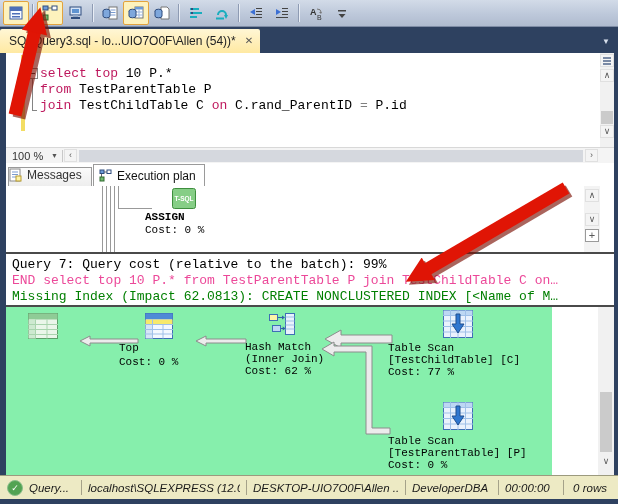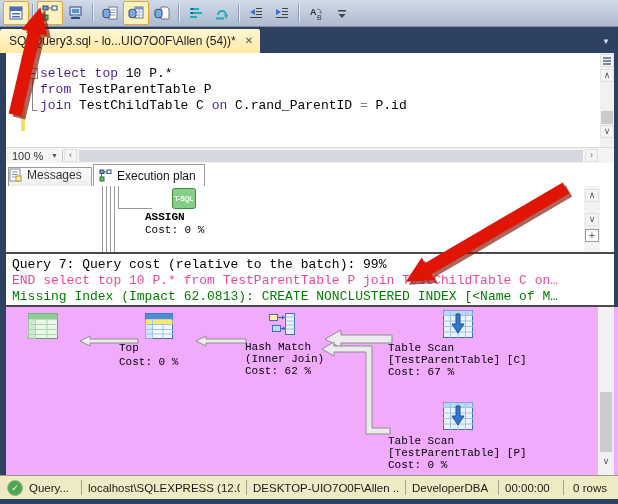--- a/index.html
+++ b/index.html
@@ -29,21 +29,21 @@
   
   .content{position:absolute;left:6px;top:53px;width:608px;height:422px;background:#fff;}
 
   
   .trackbar{position:absolute;left:15px;top:2px;width:4px;height:76px;background:#F3DD63;}
   .foldbox{position:absolute;left:21px;top:15px;width:9px;height:9px;border:1px solid #848484;background:#fff;}
   .foldbox::after{content:"";position:absolute;left:2px;top:4px;width:5px;height:1px;background:#333;}
   .outline-v{position:absolute;left:26px;top:26px;width:1px;height:31px;background:#848484;}
   .outline-f{position:absolute;left:26px;top:57px;width:5px;height:1px;background:#848484;}
   .codeline{position:absolute;left:34px;white-space:pre;font-size:13px;line-height:16px;color:#000;}
-  .kw{color:#4c1d95;} .op{color:#808080;}
+  .kw{color:#be185d;} .op{color:#808080;}
 
   .vsb{position:absolute;background:#F1F1F1;}
   .sbtn{position:absolute;background:#F4F4F4;border:1px solid #E0E0E0;box-sizing:border-box;
         display:flex;align-items:center;justify-content:center;color:#5A5A5A;font-size:9px;line-height:9px;}
   .sthumb{position:absolute;background:#CBCBCB;}
   .grip{width:8px;height:2px;background:#7A8AA5;box-shadow:0 3px 0 #7A8AA5,0 -3px 0 #7A8AA5;}
 
   .edbottom{position:absolute;left:0;top:94px;width:608px;height:16px;background:#F4F4F4;border-top:1px solid #D8D8D8;box-sizing:border-box;}
   .zoomtxt{position:absolute;left:6px;top:2px;font-size:11px;color:#333;}
   .zoomarrow{position:absolute;left:45px;top:4px;font-size:7px;color:#555;}
@@ -63,21 +63,21 @@
   .sumline{position:absolute;left:6px;white-space:pre;font-size:13px;line-height:16px;}
   .pn-label{position:absolute;font-size:11px;line-height:12px;white-space:pre;color:#000;}
   .planarrows{position:absolute;left:0;top:0;pointer-events:none;}
   .overlay{position:absolute;left:0;top:0;pointer-events:none;z-index:60;}
 
   
   .statusbar{position:absolute;left:0;top:475px;width:618px;height:24px;box-sizing:border-box;
              background:#EDEAC4;border-top:1px solid #9C9A7E;display:flex;align-items:center;
              font-size:11.5px;color:#1A1A1A;}
   .ssep{width:1px;height:15px;background:#A5A289;margin:0 6px;flex:0 0 auto;}
-  .sitem{white-space:nowrap;overflow:hidden;flex:0 0 auto;}
+  .sitem{white-space:nowrap;overflow:hidden;flex:0 0 auto;font-style:italic;}
   .checkcirc{width:14px;height:14px;border-radius:50%;background:#53A353;border:1px solid #8BBE8B;
              color:#fff;font-size:9px;line-height:14px;text-align:center;margin-left:7px;flex:0 0 auto;}
 </style>
 </head>
 <body>
 
 <div class="window">
 
   <div class="toolbar">
     <div class="tbtn on">
@@ -255,21 +255,21 @@
     <div class="divider" style="top:199px;"></div>
 
     <div class="abs" style="left:0;top:201px;width:608px;height:51px;background:#fff;">
       <div class="sumline mono" style="top:3px;color:#000;">Query 7: Query cost (relative to the batch): 99%</div>
       <div class="sumline mono" style="top:19px;color:#ec4899;">END select top 10 P.* from TestParentTable P join TestChildTable C on…</div>
       <div class="sumline mono" style="top:35px;color:#007F00;">Missing Index (Impact 62.0813): CREATE NONCLUSTERED INDEX [&lt;Name of M…</div>
     </div>
 
     <div class="divider" style="top:252px;"></div>
 
-    <div class="abs" style="left:0;top:254px;width:612px;height:168px;background:#f0abfc;">
+    <div class="abs" style="left:0;top:254px;width:546px;height:168px;background:#86efac;">
 
       <svg class="planarrows" width="608" height="168" viewBox="0 254 608 168">
         <path d="M74,542 L84,537 L84,540 L132,540 L132,544 L84,544 L84,547 Z" transform="translate(0,-254) translate(0,254)" fill="#ECECEC" stroke="#8C8C8C" stroke-width="1" transform-origin="0 0"></path>
       </svg>
 
       <svg class="planarrows" width="608" height="168">
         <path d="M74,34 L84,29 L84,32 L132,32 L132,36 L84,36 L84,39 Z" fill="#ECECEC" stroke="#8C8C8C"></path>
         <path d="M190,34 L200,29 L200,32 L240,32 L240,36 L200,36 L200,39 Z" fill="#ECECEC" stroke="#8C8C8C"></path>
         <path d="M319,32 L335,23 L335,28 L386,28 L386,36 L335,36 L335,41 Z" fill="#ECECEC" stroke="#8C8C8C"></path>
         <path d="M316,42 L328,35 L328,39 L366,39 L366,121 L384,121 L384,127 L360,127 L360,45 L328,45 L328,49 Z" fill="#ECECEC" stroke="#8C8C8C"></path>
@@ -304,22 +304,22 @@
       <div class="pn-label mono" style="left:239px;top:46px;width:80px;">(Inner Join)</div>
       <div class="pn-label mono" style="left:239px;top:58px;width:80px;">Cost: 62 %</div>
 
       <svg class="abs" style="left:437px;top:3px;" width="30" height="28">
         <rect x="0.5" y="0.5" width="29" height="27" fill="#EAF2FD" stroke="#3E6FB5"></rect>
         <rect x="0.5" y="0.5" width="29" height="5" fill="#BDD7F3"></rect>
         <path d="M0,5.5 h30 M0,11 h30 M0,16.5 h30 M0,22 h30 M7.5,0 v28 M15,0 v28 M22.5,0 v28" stroke="#9FC0E8"></path>
         <path d="M13,4 h4 v10 h4 l-6,9 -6,-9 h4 z" fill="#2F77D0" stroke="#1E4E8F"></path>
       </svg>
       <div class="pn-label mono" style="left:382px;top:35px;width:140px;">Table Scan</div>
-      <div class="pn-label mono" style="left:382px;top:47px;width:140px;">[TestParentTable] [C]</div>
-      <div class="pn-label mono" style="left:382px;top:59px;width:140px;">Cost: 67 %</div>
+      <div class="pn-label mono" style="left:382px;top:47px;width:140px;">[TestChildTable] [C]</div>
+      <div class="pn-label mono" style="left:382px;top:59px;width:140px;">Cost: 77 %</div>
 
       <svg class="abs" style="left:437px;top:95px;" width="30" height="28">
         <rect x="0.5" y="0.5" width="29" height="27" fill="#EAF2FD" stroke="#3E6FB5"></rect>
         <rect x="0.5" y="0.5" width="29" height="5" fill="#BDD7F3"></rect>
         <path d="M0,5.5 h30 M0,11 h30 M0,16.5 h30 M0,22 h30 M7.5,0 v28 M15,0 v28 M22.5,0 v28" stroke="#9FC0E8"></path>
         <path d="M13,4 h4 v10 h4 l-6,9 -6,-9 h4 z" fill="#2F77D0" stroke="#1E4E8F"></path>
       </svg>
       <div class="pn-label mono" style="left:382px;top:128px;width:140px;">Table Scan</div>
       <div class="pn-label mono" style="left:382px;top:140px;width:140px;">[TestParentTable] [P]</div>
       <div class="pn-label mono" style="left:382px;top:152px;width:140px;">Cost: 0 %</div>

